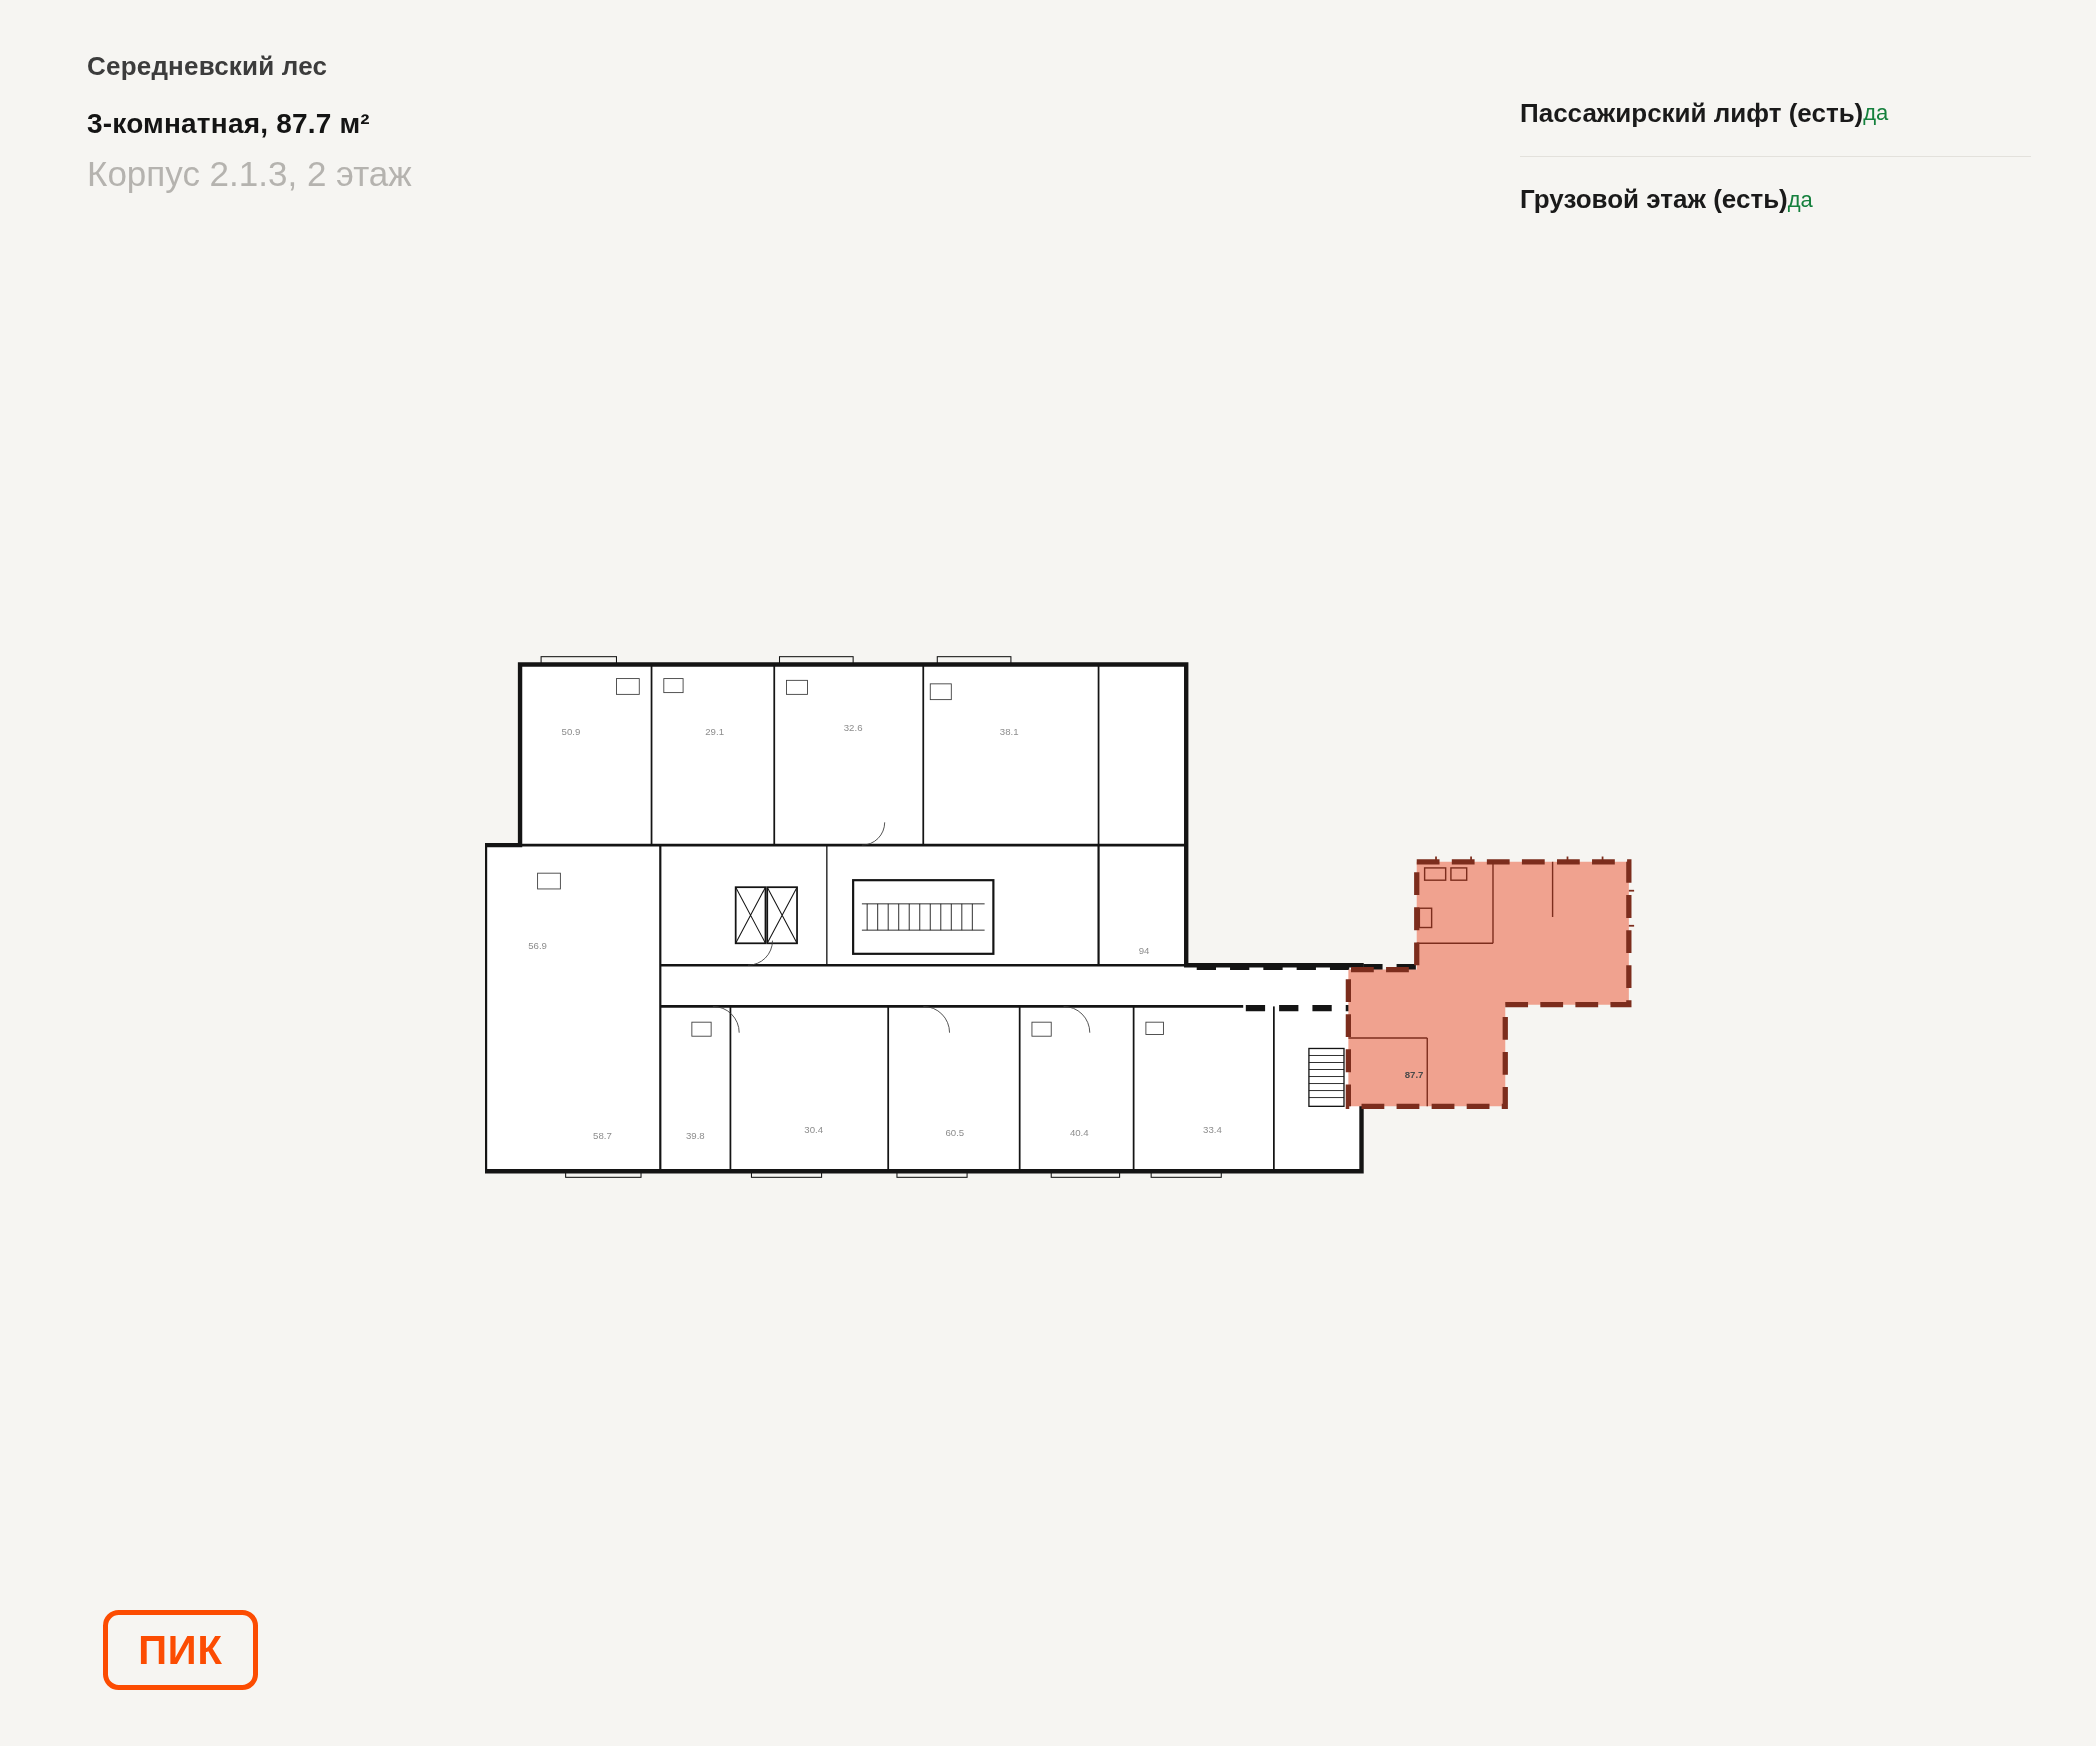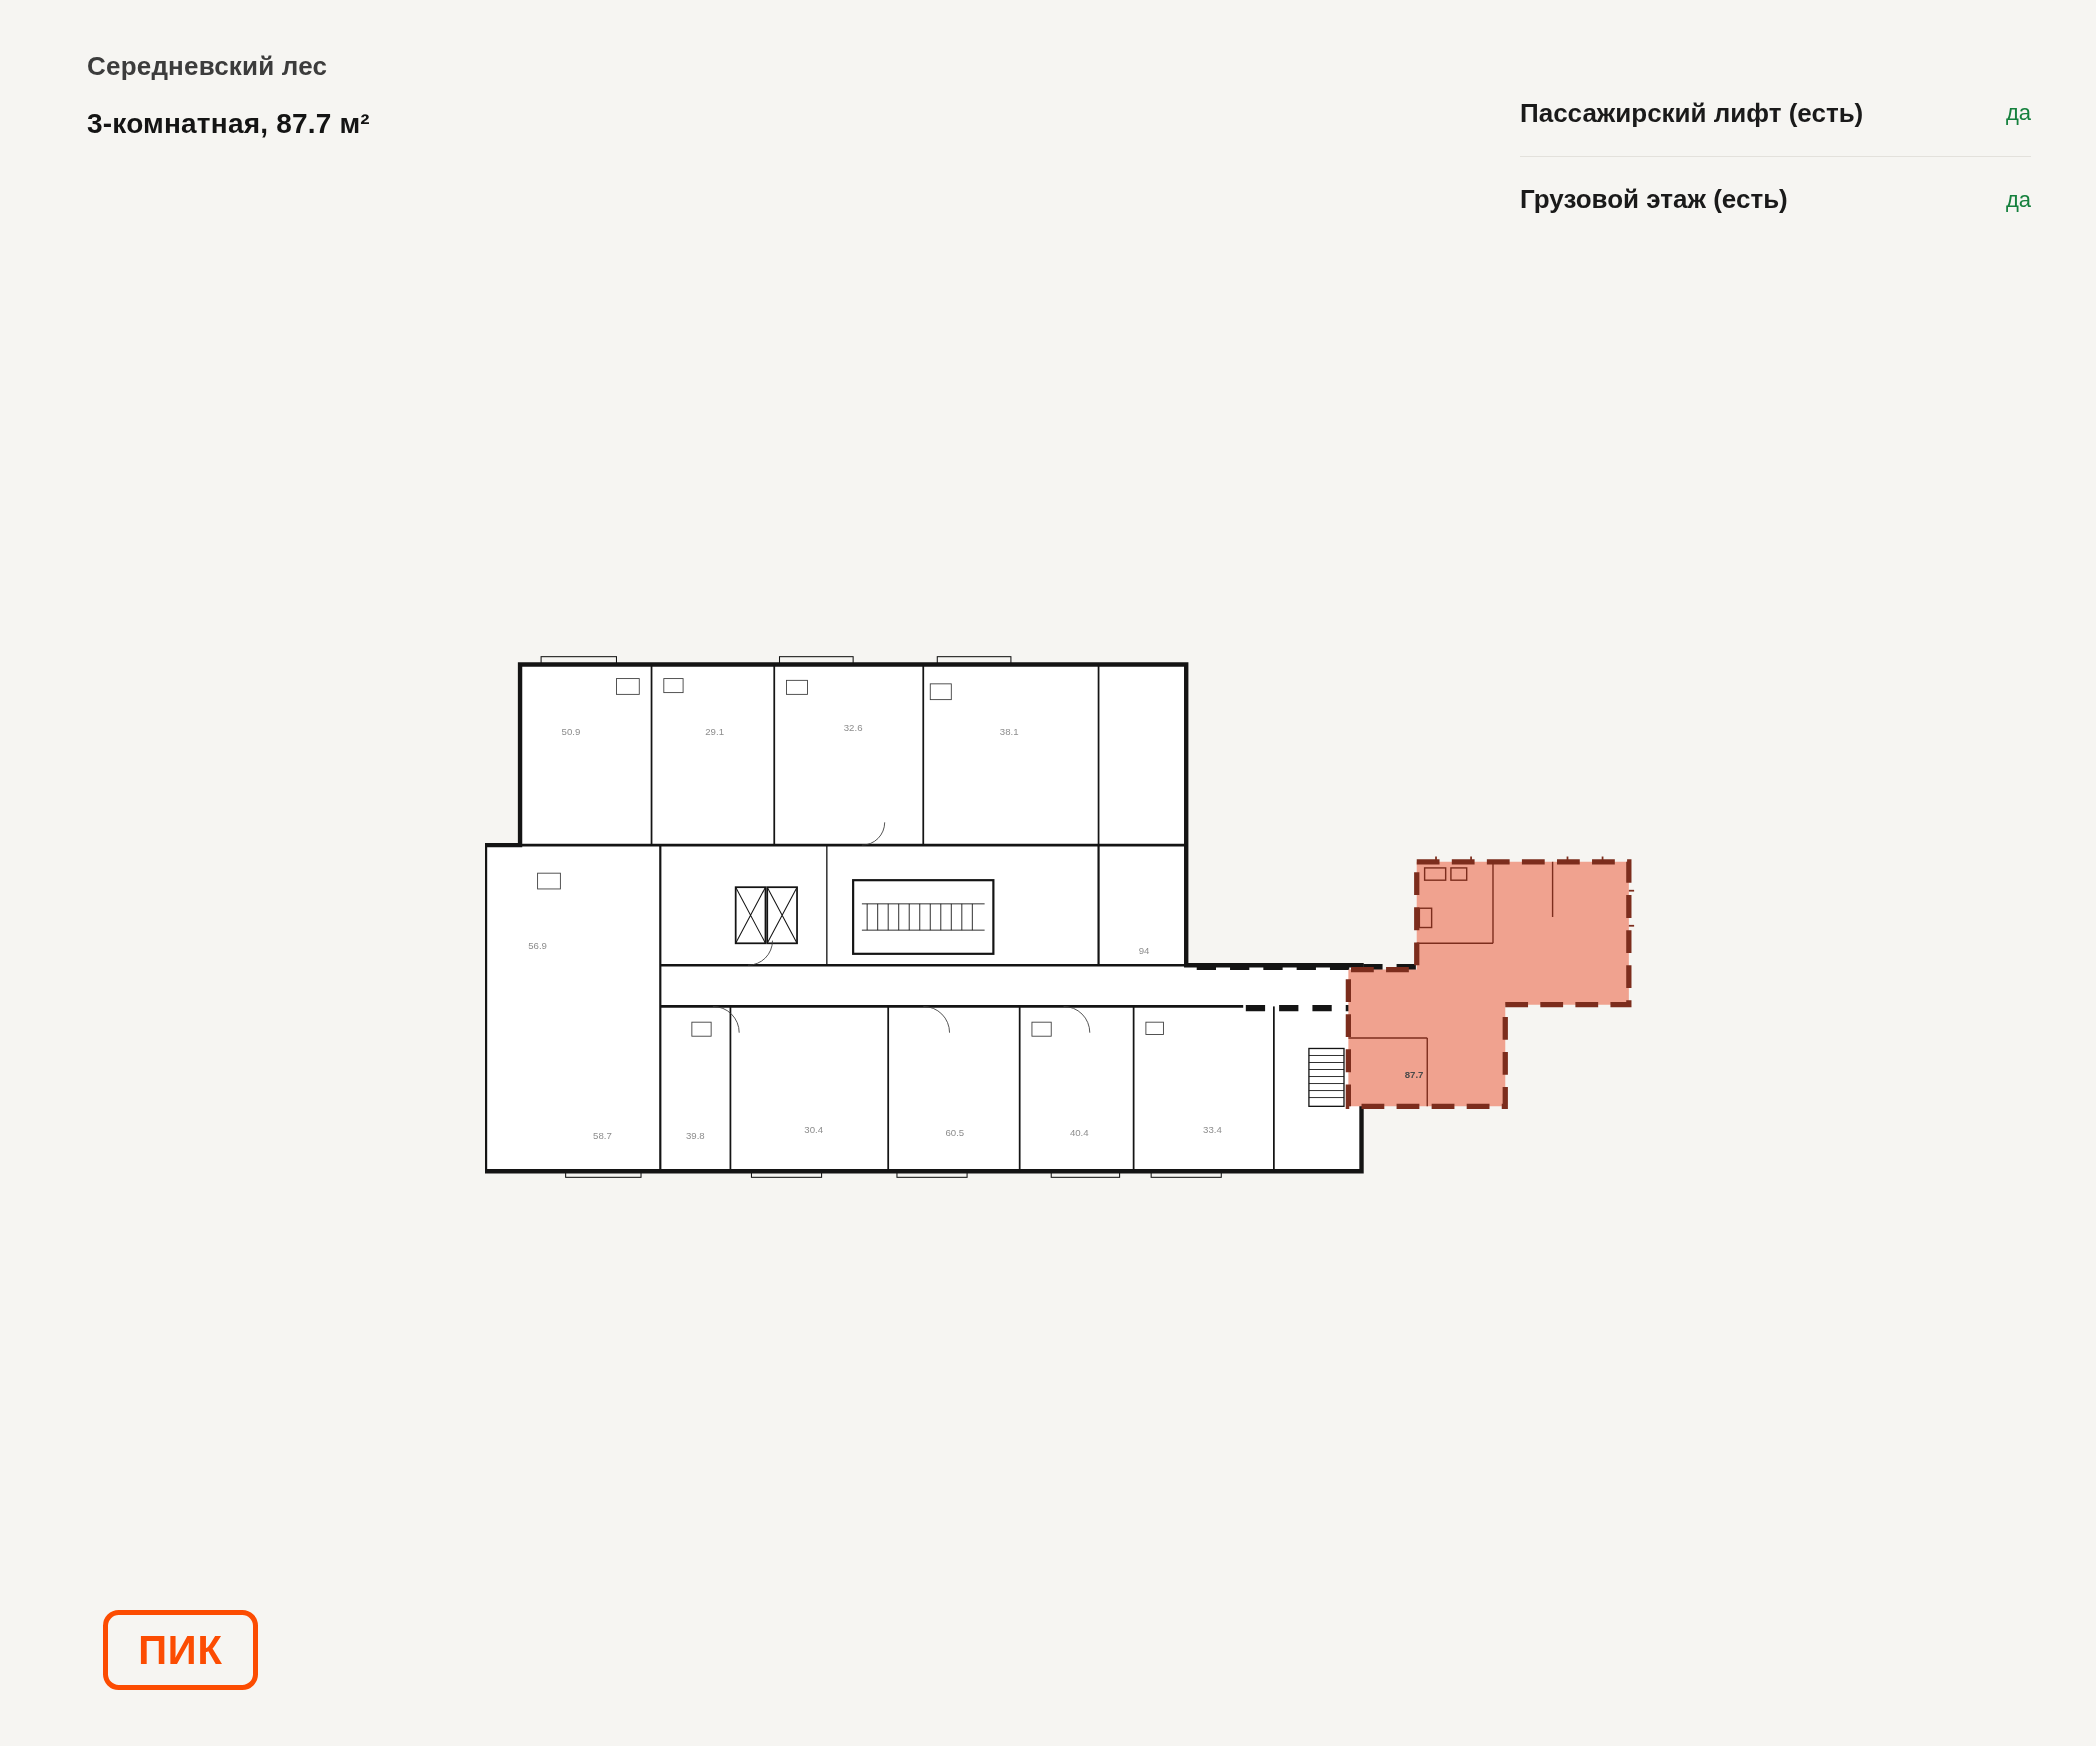--- a/index.html
+++ b/index.html
@@ -13,21 +13,21 @@
   .page { position: absolute; inset: 0; border-radius: 7px; }
 
   
   .header { position: absolute; left: 87px; top: 51px; }
   .project-name { font-size: 26px; font-weight: 600; color: #3c3c3c; letter-spacing: 0.2px; }
   .title { font-size: 28px; font-weight: 700; color: #141414; margin-top: 26px; letter-spacing: 0.2px; }
   .subtitle { font-size: 35px; font-weight: 400; color: #b5b3af; margin-top: 14px; }
 
   
   .lift-panel { position: absolute; left: 1520px; top: 70px; width: 511px; }
-  .lift-row { display: flex; justify-content: space-between; align-items: center; height: 86px; }
+  .lift-row { display: flex; align-items: center; height: 86px; }
   .lift-label { font-size: 26px; font-weight: 700; color: #1a1a1a; }
   .lift-value { font-size: 22px; font-weight: 400; color: #15803d; }
   .lift-divider { height: 0.9px; width: 100%; background: #e3e1dc; }
 
   
   .floorplan { position: absolute; left: 485px; top: 653px; width: 1157px; height: 528px; }
   .floorplan svg { width: 100%; height: 100%; display: block; }
   .unit-label { font-size: 11px; fill: #8d8d8d; }
   .hl-label { font-size: 11px; fill: #4a4a4a; font-weight: 700; }
 
@@ -42,20 +42,21 @@
   .logo span { color: #fc4c02; font-size: 40px; font-weight: 700; letter-spacing: 0.9px; }
 </style>
 </head>
 <body>
 
 <div class="page">
 
   <div class="header">
     <div class="project-name">Середневский лес</div>
     <h1 class="title">3-комнатная, 87.7 м²</h1>
+    <div class="subtitle">Корпус 2.1.3, 2 этаж</div>
   </div>
 
   <div class="lift-panel">
     <div class="lift-row">
       <span class="lift-label">Пассажирский лифт (есть)</span>
       <span class="lift-value">да</span>
     </div>
     <div class="lift-divider"></div>
     <div class="lift-row">
       <span class="lift-label">Грузовой этаж (есть)</span>

